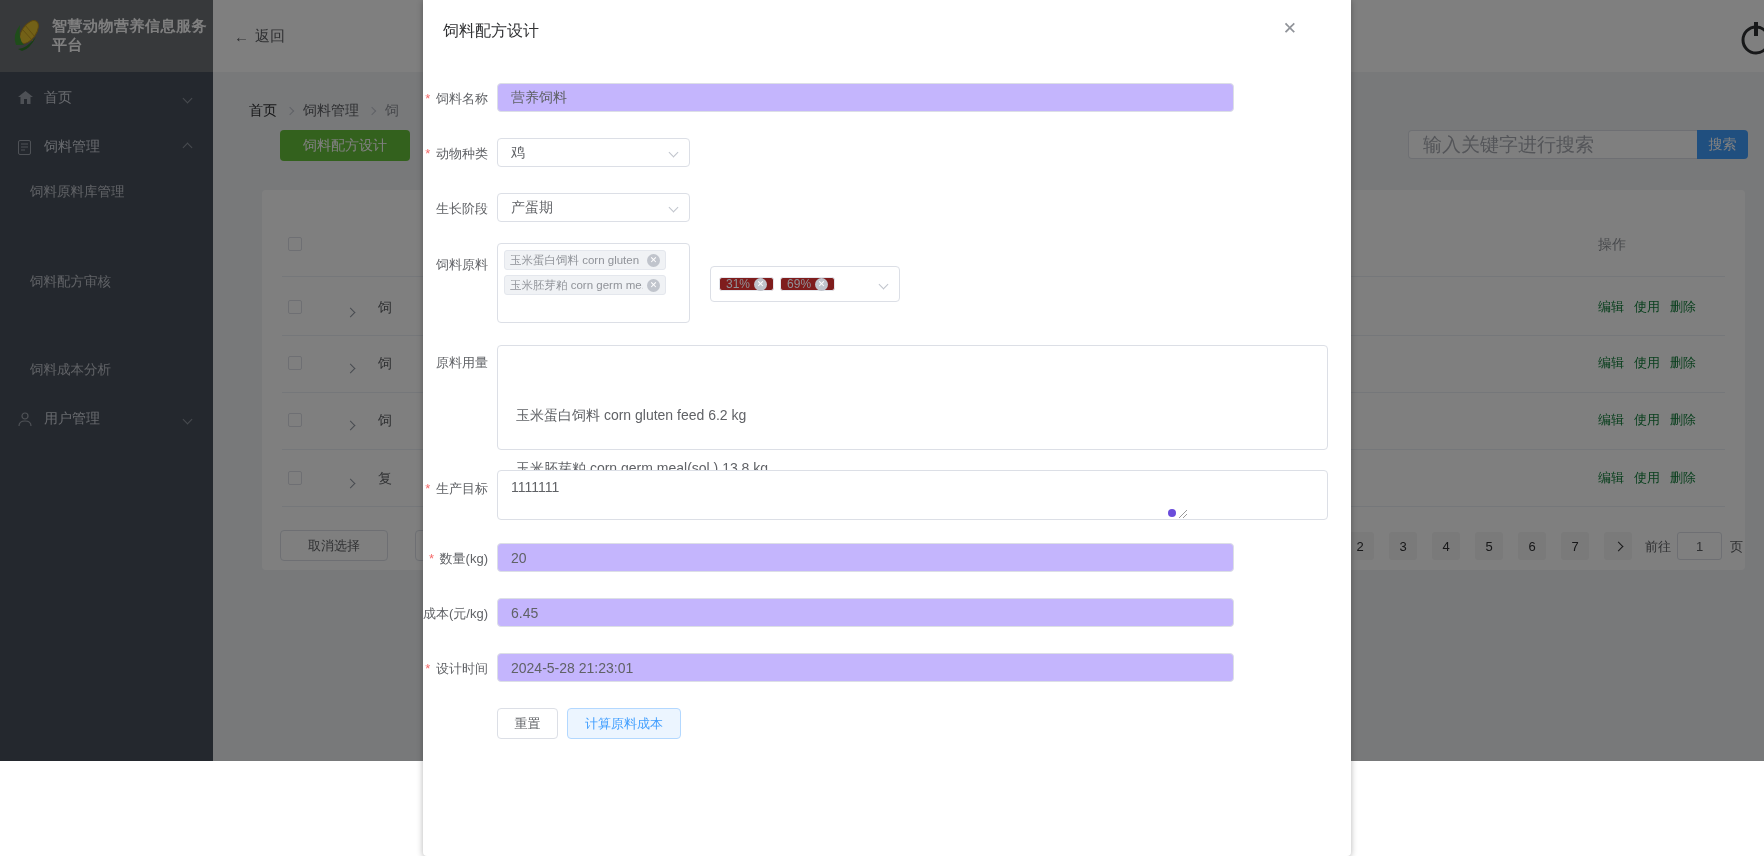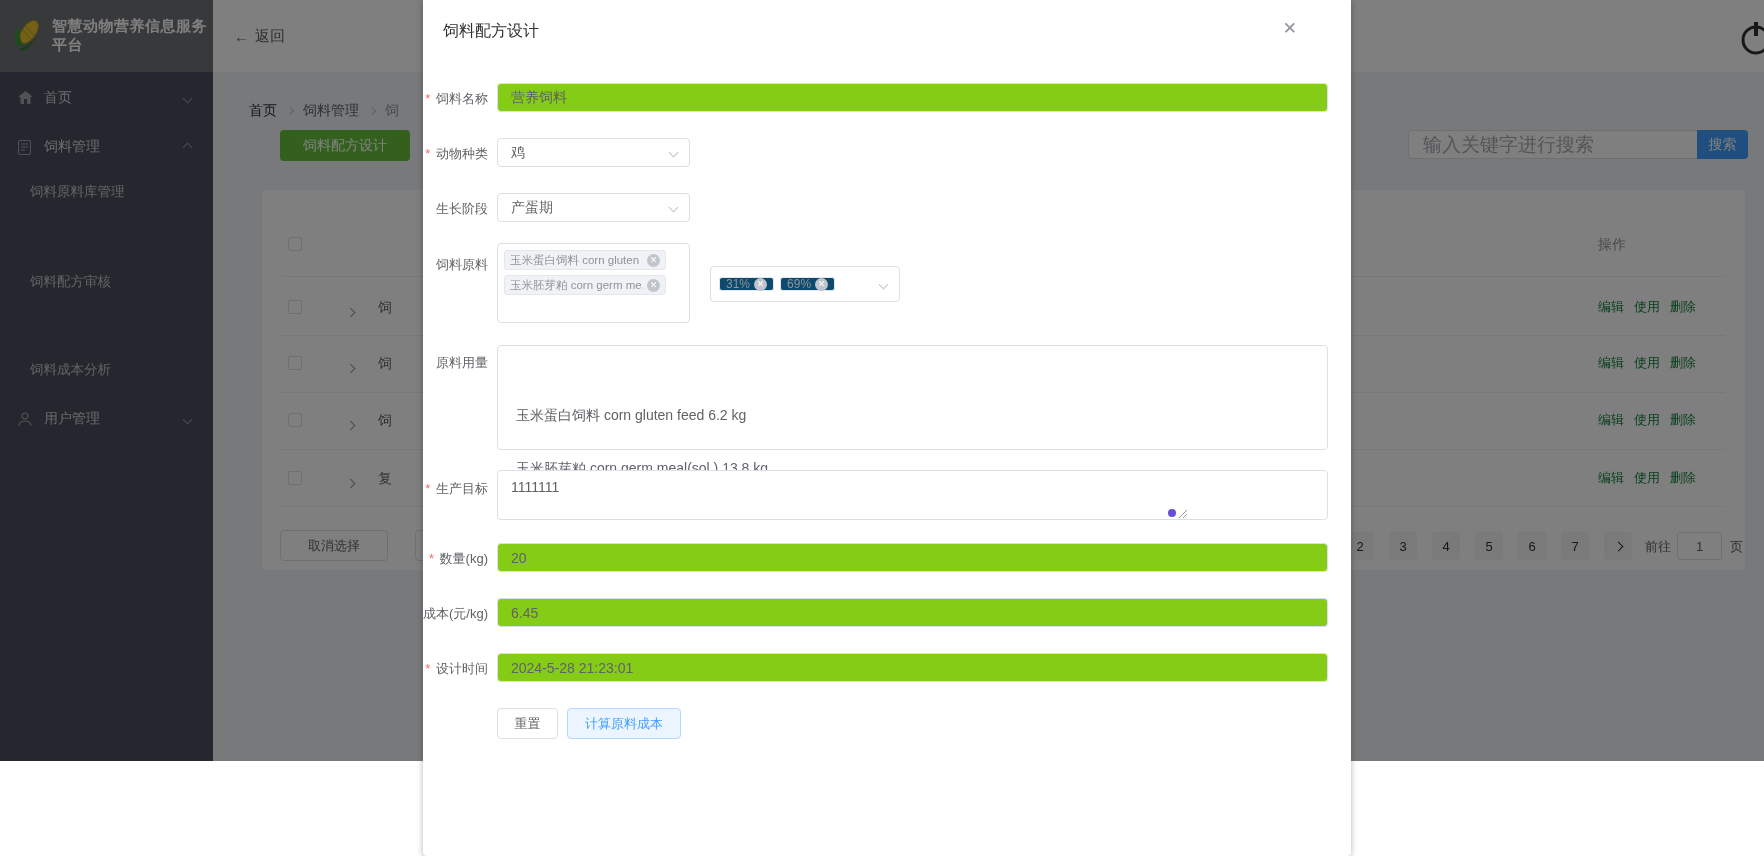--- a/index.html
+++ b/index.html
@@ -52,29 +52,29 @@
   
   .mask { position:absolute; left:0; top:0; width:1764px; height:761px; background:rgba(0,0,0,0.5); z-index:10; }
 
   
   .modal { position:absolute; left:423px; top:0; width:928px; height:856px; background:#fff; z-index:20; box-shadow:0 1px 6px rgba(0,0,0,.3); border-radius:0 0 4px 4px; }
   .m-title { position:absolute; left:20px; top:21px; font-size:16px; color:#303133; }
   .m-close { position:absolute; right:54px; top:20px; font-size:17px; color:#909399; cursor:pointer; line-height:1; }
   .frow { position:absolute; left:0; width:928px; }
   .flabel { position:absolute; left:0; width:65px; text-align:right; font-size:13px; color:#606266; white-space:nowrap; }
   .frow.required .flabel::before { content:"* "; color:#f56c6c; margin-right:2px; }
-  .finput { position:absolute; left:74px; width:831px; height:29px; border:1px solid #dcdfe6; border-radius:4px; padding:0 13px; font-size:14px; color:#606266; background:#84cc16; }
+  .finput { position:absolute; left:74px; width:737px; height:29px; border:1px solid #dcdfe6; border-radius:4px; padding:0 13px; font-size:14px; color:#606266; background:#c4b5fd; }
   .fselect { position:absolute; left:74px; width:193px; height:29px; border:1px solid #dcdfe6; border-radius:4px; background:#fff; display:flex; align-items:center; padding:0 13px; font-size:14px; color:#606266; cursor:pointer; }
   .fselect .chev { position:absolute; right:12px; border-color:#c0c4cc; }
   .tagbox { position:absolute; left:74px; width:193px; height:80px; border:1px solid #dcdfe6; border-radius:4px; background:#fff; padding:6px 6px; cursor:pointer; }
   .tag { height:20px; background:#f0f2f5; border:1px solid #e4e7ed; border-radius:3px; color:#909399; font-size:11.5px; display:flex; align-items:center; padding:0 5px; margin-bottom:5px; width:162px; }
   .tag .txt { overflow:hidden; white-space:nowrap; flex:1; }
   .tagx { width:13px; height:13px; min-width:13px; border-radius:50%; background:#c0c4cc; color:#fff; font-size:9px; line-height:13px; text-align:center; margin-left:4px; cursor:pointer; }
   .ratiobox { position:absolute; left:287px; width:190px; height:36px; border:1px solid #dcdfe6; border-radius:4px; background:#fff; display:flex; align-items:center; padding:0 8px; gap:6px; cursor:pointer; }
-  .rtag { height:14px; background:#0c4a6e; border:1px solid #e4e7ed; border-radius:3px; color:#909399; font-size:12px; display:flex; align-items:center; padding:0 6px; }
+  .rtag { height:14px; background:#7f1d1d; border:1px solid #e4e7ed; border-radius:3px; color:#909399; font-size:12px; display:flex; align-items:center; padding:0 6px; }
   .ratiobox .chev { position:absolute; right:12px; border-color:#c0c4cc; }
   .usagebox { position:absolute; left:74px; width:831px; height:105px; border:1px solid #dcdfe6; border-radius:4px; background:#fff; padding:26px 18px 0 18px; font-size:14px; color:#606266; }
   .usagebox div { margin-bottom:21px;margin-top:35px; }
   .ftextarea { position:absolute; left:74px; width:831px; height:50px; border:1px solid #dcdfe6; border-radius:4px; padding:8px 13px; font-size:14px; color:#606266; resize:none; font-family:"Liberation Sans","DejaVu Sans",sans-serif; }
   .adorn { position:absolute; left:745px; top:39px; width:8px; height:8px; border-radius:50%; background:#6a4cdb; }
   .grip { position:absolute; left:756px; top:40px; width:8px; height:8px;
           background:linear-gradient(135deg, transparent 0 45%, #9a9a9a 45% 55%, transparent 55% 70%, #9a9a9a 70% 80%, transparent 80%); }
   .btn-reset { position:absolute; left:74px; width:61px; height:31px; background:#fff; border:1px solid #dcdfe6; border-radius:4px; color:#606266; font-size:13px; cursor:pointer; }
   .btn-calc { position:absolute; left:144px; width:114px; height:31px; background:#ecf5ff; border:1px solid #b3d8ff; border-radius:4px; color:#409eff; font-size:13px; cursor:pointer; }
 </style>

